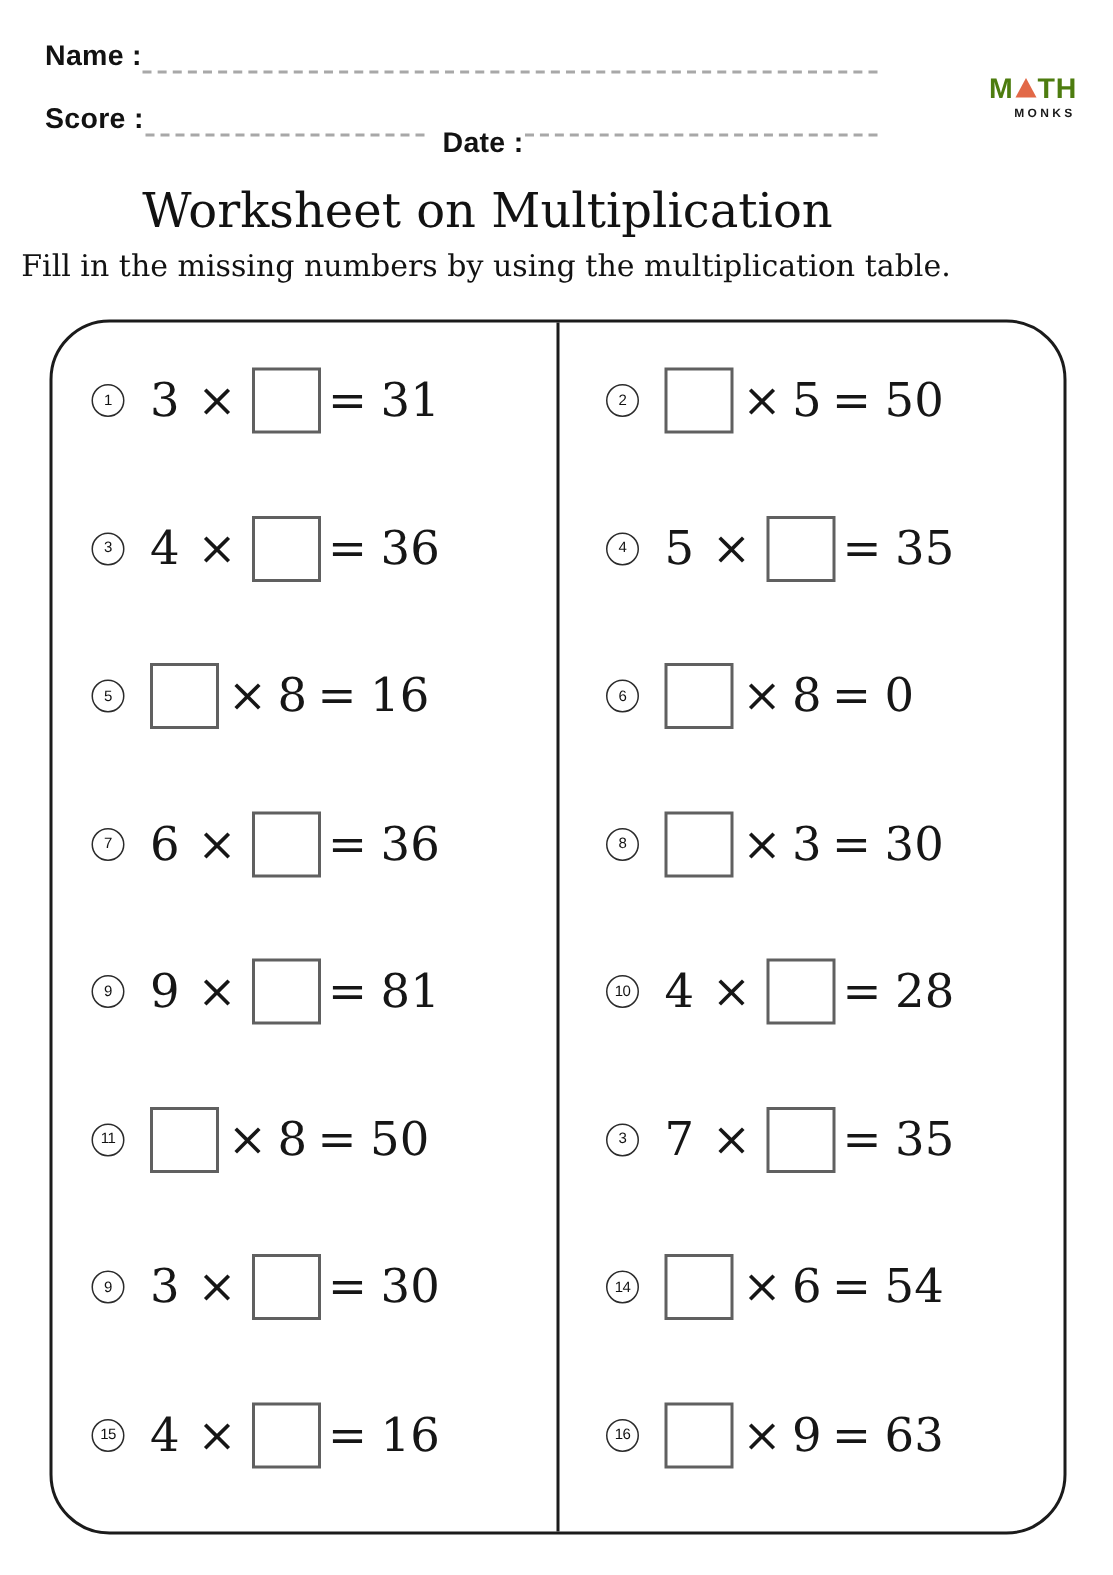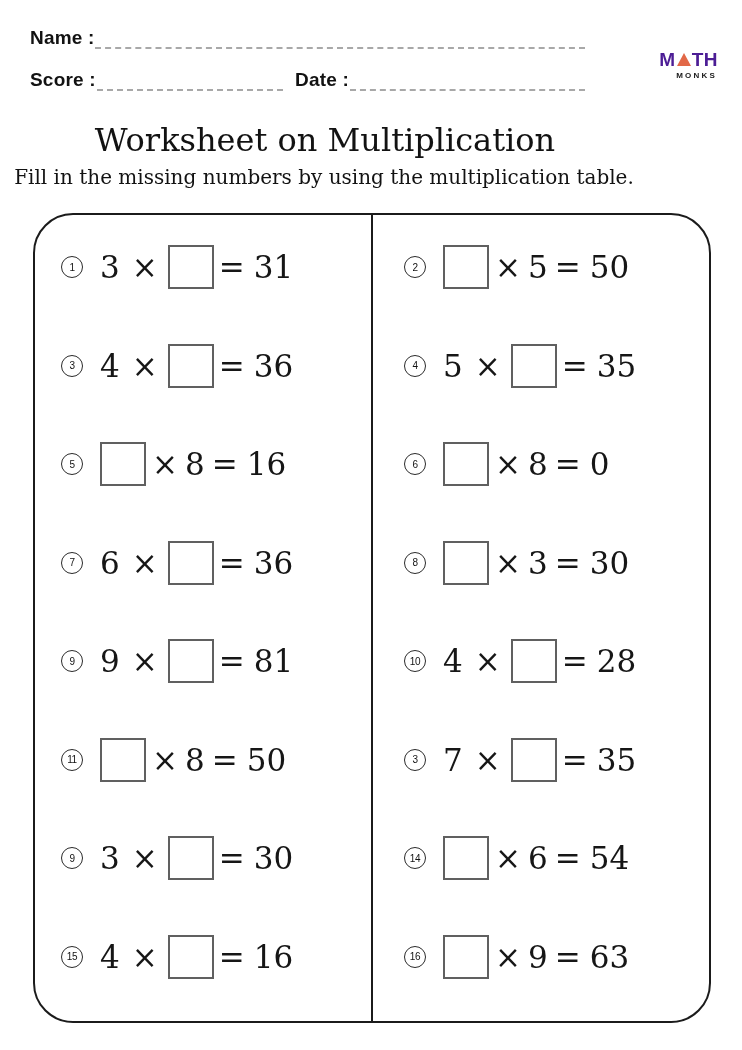--- a/index.html
+++ b/index.html
@@ -3,29 +3,29 @@
 <meta charset="utf-8">
 <style>
   * { margin:0; padding:0; box-sizing:border-box; }
   html,body { width:742px; height:1050px; background:#ffffff; }
   body { position:relative; font-family:"Liberation Sans", sans-serif; color:#141414; overflow:hidden; }
 
   
   .hdr-label { position:absolute; font-size:19px; font-weight:600; color:#121212; letter-spacing:0.2px; }
   .lbl-name  { left:30px; top:27px; }
   .lbl-score { left:30px; top:69px; }
-  .lbl-date  { left:295px; top:69px; }
+  .lbl-date  { left:295px; top:85px; }
   .dashline  { position:absolute; border-bottom:2px dashed #a8a8a8; height:20px; }
   .line-name  { left:95px;  top:29px; width:490px; }
   .line-score { left:97px;  top:71px; width:186px; }
   .line-date  { left:350px; top:71px; width:235px; }
 
   
   .logo { position:absolute; left:650px; top:50px; width:68px; text-align:right; }
-  .logo-math { font-size:19px; font-weight:700; color:#4c1d95; letter-spacing:0.5px; line-height:20px; white-space:nowrap; }
+  .logo-math { font-size:19px; font-weight:700; color:#4d7c0f; letter-spacing:0.5px; line-height:20px; white-space:nowrap; }
   .logo-tri { display:inline-block; width:0; height:0;
               border-left:7px solid transparent; border-right:7px solid transparent;
               border-bottom:13px solid #E26847; margin:0 1px; }
   .logo-monks { font-size:8px; font-weight:700; color:#1a1a1a; letter-spacing:2.2px; margin-top:1px; padding-right:1px; }
 
   
   .title { position:absolute; top:121px; left:0; width:650px; text-align:center;
            font-family:"DejaVu Serif", serif; font-weight:500; font-size:32px; color:#121212; }
   .subtitle { position:absolute; top:165px; left:0; width:648px; text-align:center;
               font-family:"DejaVu Serif", serif; font-size:20px; color:#121212; }

